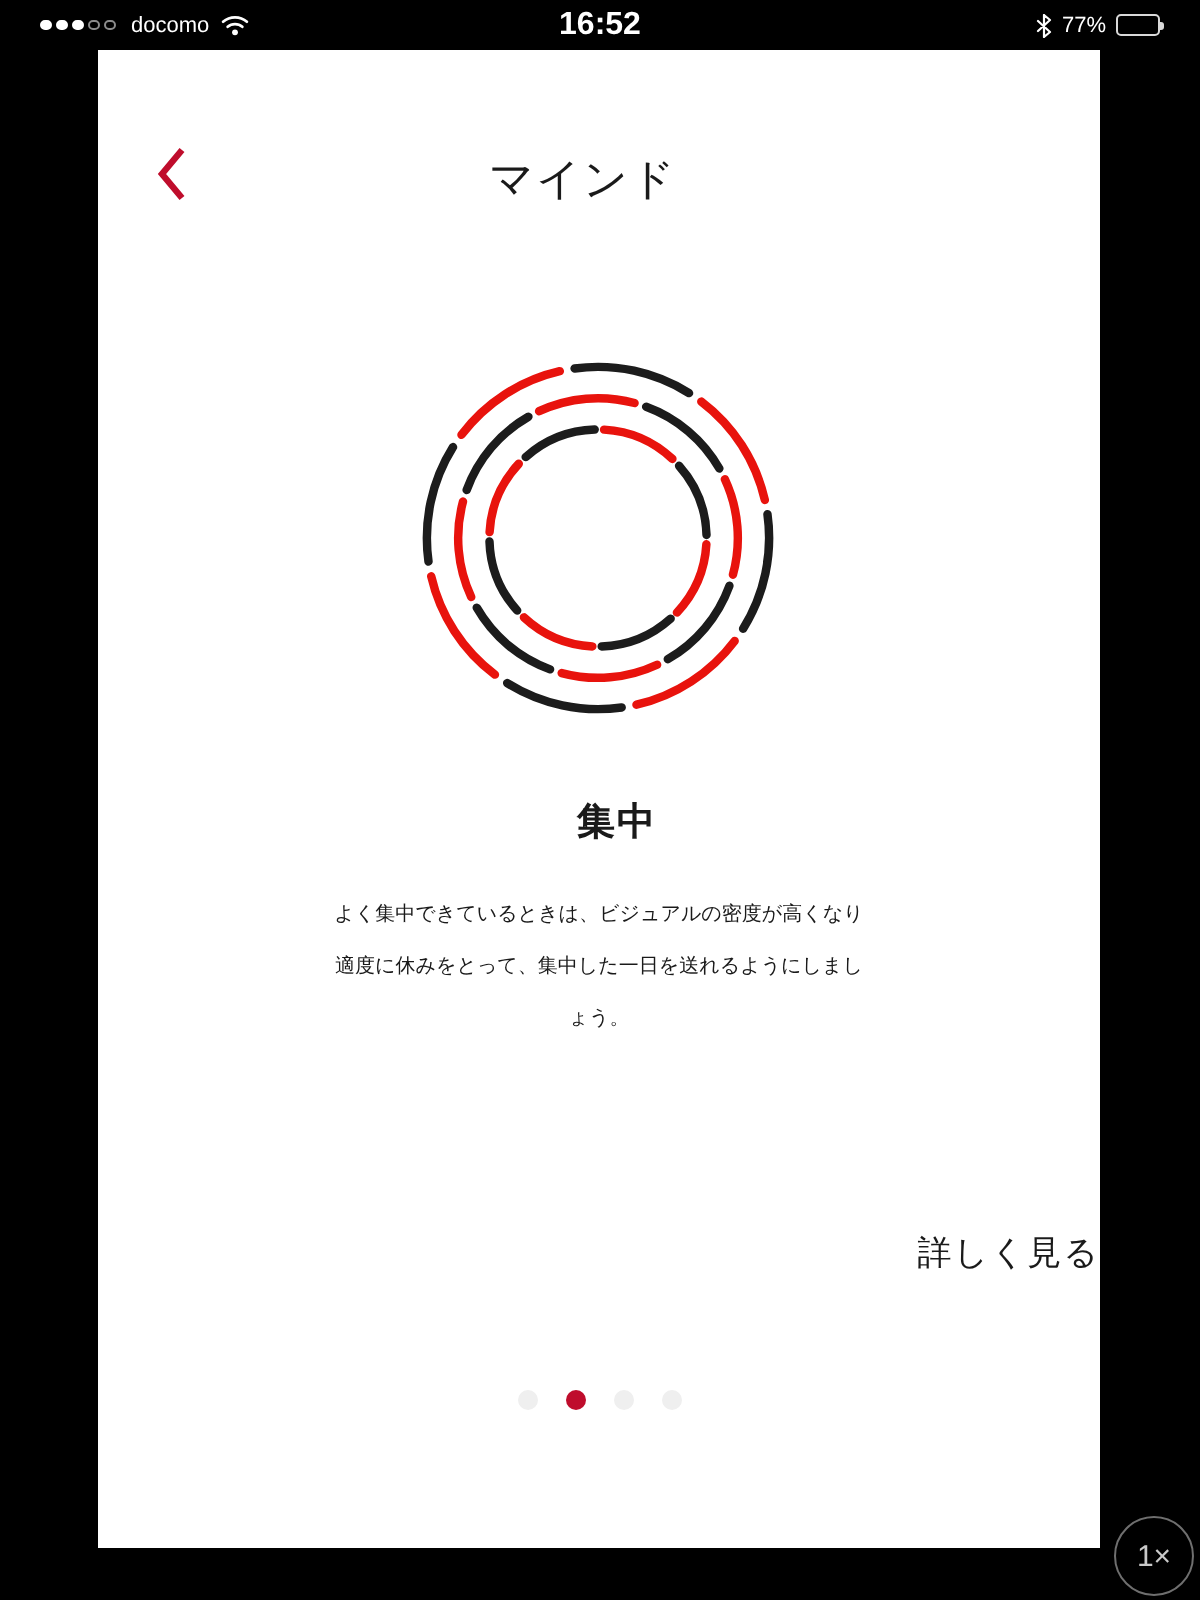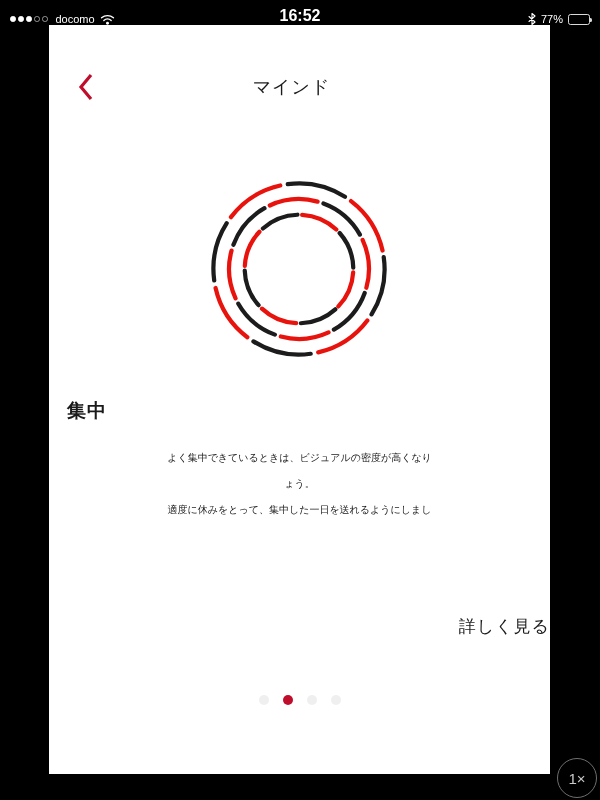--- a/index.html
+++ b/index.html
@@ -7,22 +7,22 @@
     width:600px;height:800px;
     background:#000;
     position:relative;
     overflow:hidden;
     font-family:"Liberation Sans","DejaVu Sans",sans-serif;
     -webkit-font-smoothing:antialiased;
   }
   
   .status-bar{
     position:absolute;top:0;left:0;width:600px;height:25px;
-    color:#fff;display:flex;align-items:flex-end;justify-content:space-between;
-    padding:0 10px;box-sizing:border-box;font-size:11px;
+    color:#fff;display:flex;align-items:center;justify-content:space-between;
+    padding:0 20px;box-sizing:border-box;font-size:11px;
   }
   .sb-left,.sb-right{display:flex;align-items:center;gap:5px;}
   .signal-dots{display:flex;align-items:center;gap:2.5px;margin-right:3px;}
   .signal-dot{width:5.5px;height:5.5px;border-radius:50%;border:1px solid rgba(255,255,255,.55);box-sizing:border-box;}
   .signal-dot.filled{background:#fff;border-color:#fff;}
   .sb-time{
     position:absolute;left:0;right:0;text-align:center;
     font-size:16px;font-weight:bold;pointer-events:none;
   }
   .battery{
@@ -39,27 +39,27 @@
     position:absolute;left:49px;top:25px;width:501px;height:749px;
     background:#fff;
   }
   .back-button{
     position:absolute;left:18px;top:42px;width:36px;height:40px;
     display:flex;align-items:center;justify-content:center;
     background:none;border:none;cursor:pointer;padding:0;
   }
   .page-title{
     position:absolute;left:0;right:16px;top:50px;text-align:center;
-    font-size:18px;color:var(--text_dark);letter-spacing:1px;
+    font-size:22px;color:var(--text_dark);letter-spacing:1px;
   }
   .swirl-wrap{position:absolute;left:158px;top:152px;width:184px;height:184px;}
   .sb-arc{stroke:var(--swirl_black);}
   .sr-arc{stroke:var(--swirl_red);}
   .focus-heading{
-    position:absolute;left:0;right:0;top:373px;
+    position:absolute;left:0;right:0;top:373px;text-align:center;
     font-size:19px;font-weight:600;color:var(--text_dark);letter-spacing:1px;margin-left:18px;
   }
   .body-text{
     position:absolute;left:0;right:0;top:420px;text-align:center;
     font-size:10px;line-height:26px;color:var(--text_dark);
   }
   .detail-link{
     position:absolute;left:0;right:0;top:590px;text-align:right;
     font-size:17px;color:var(--text_dark);cursor:pointer;letter-spacing:1px;
   }
@@ -135,22 +135,22 @@
         <circle class="sb-arc" cx="100" cy="100" r="59" stroke-dasharray="41.2 51.5" transform="rotate(48 100 100)"></circle>
         <circle class="sr-arc" cx="100" cy="100" r="59" stroke-dasharray="41.2 51.5" transform="rotate(93 100 100)"></circle>
       </g>
     </svg>
   </div>
 
   <div class="focus-heading">集中</div>
 
   <div class="body-text">
     <div>よく集中できているときは、ビジュアルの密度が高くなり</div>
+    <div>適度に休みをとって、集中した一日を送れるようにしまし</div>
     <div>ょう。</div>
-    <div>適度に休みをとって、集中した一日を送れるようにしまし</div>
   </div>
 
   <div class="detail-link">詳しく見る</div>
 
   <div class="page-dots">
     <div class="page-dot"></div>
     <div class="page-dot active"></div>
     <div class="page-dot"></div>
     <div class="page-dot"></div>
   </div>

